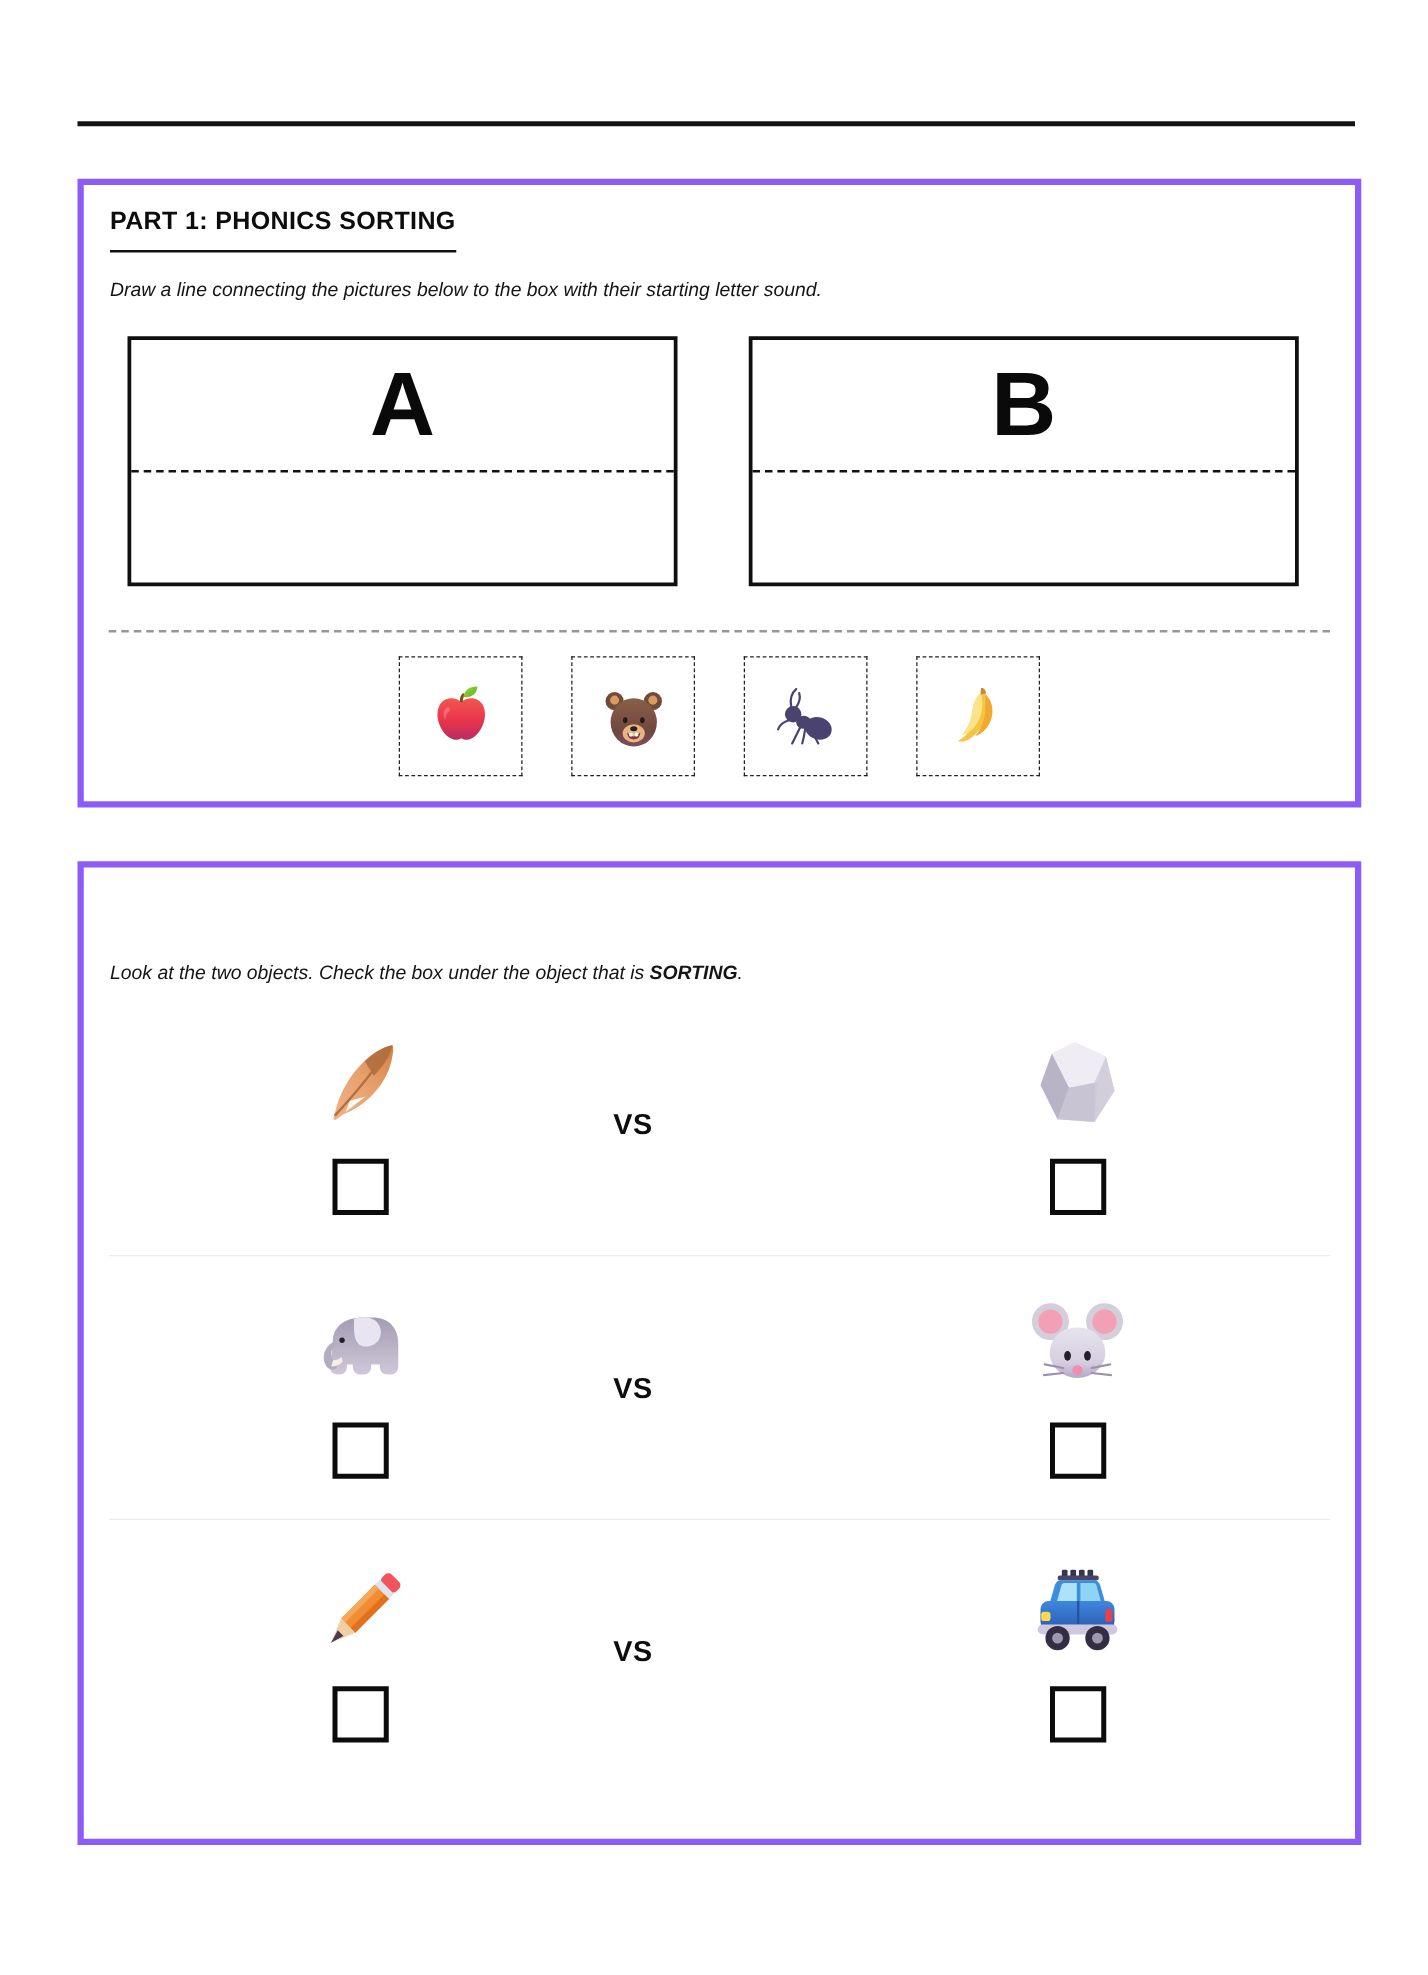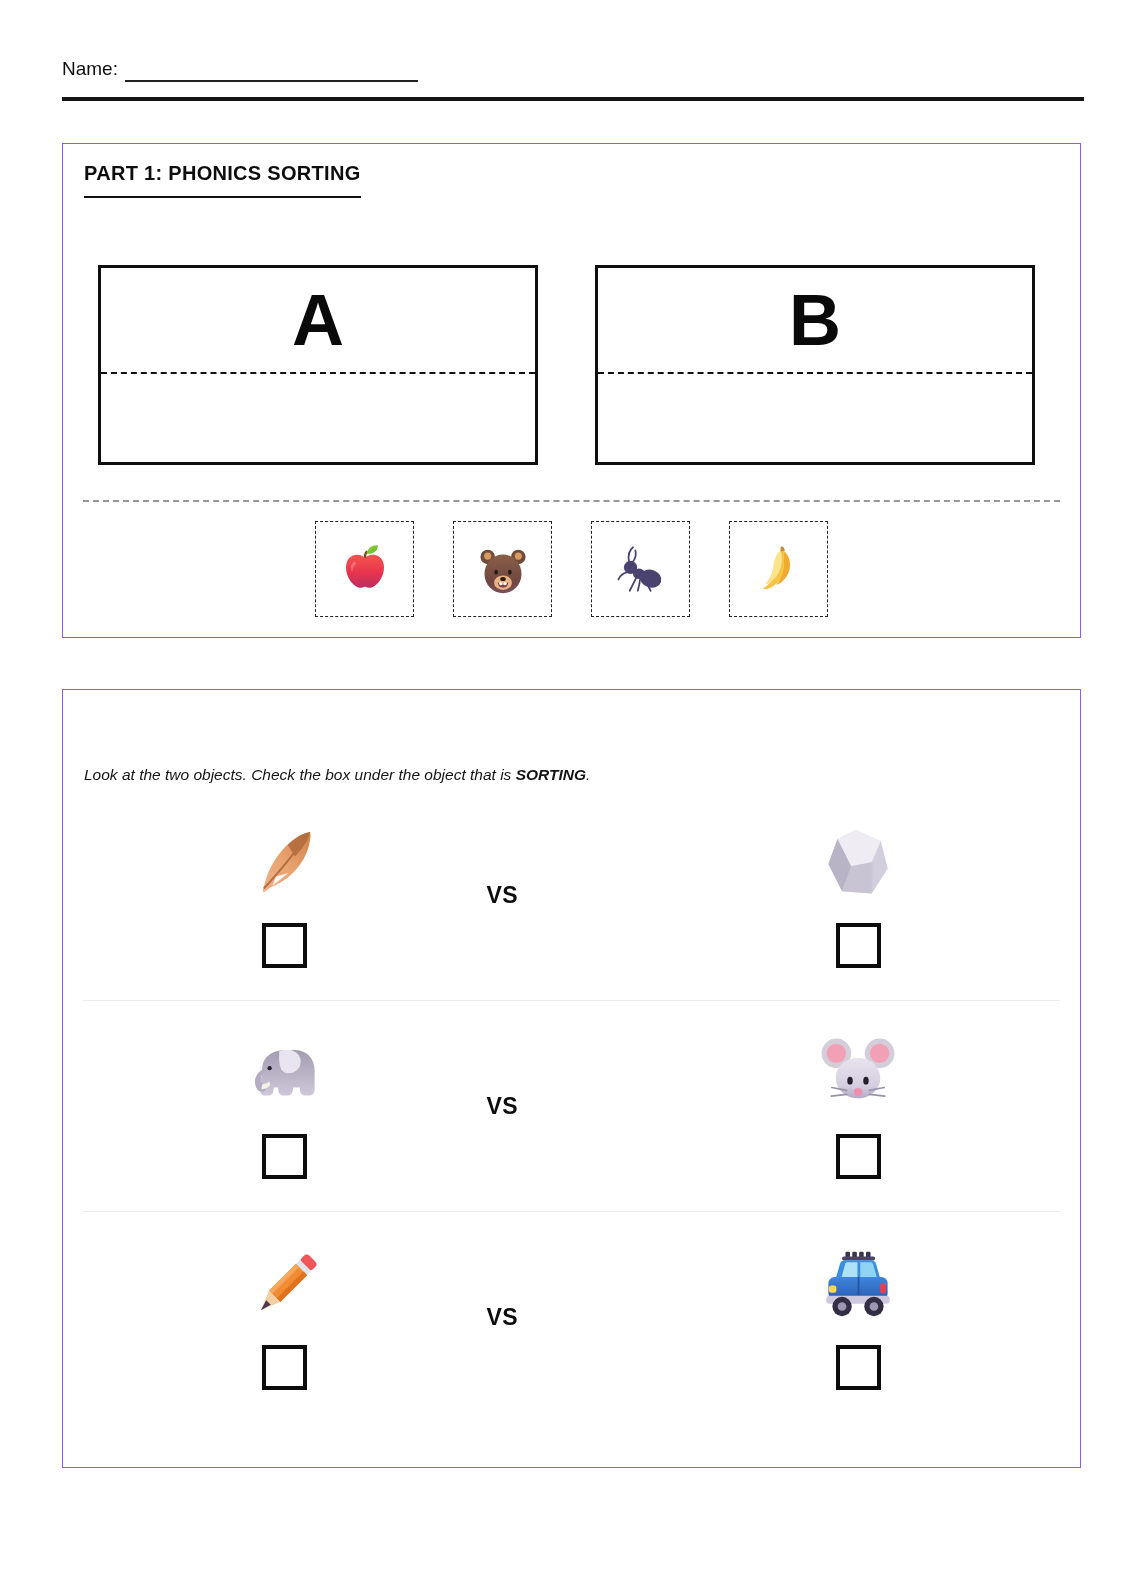--- a/index.html
+++ b/index.html
@@ -9,21 +9,21 @@
     overflow:hidden;
   }
   
   .hdr-field{position:absolute;top:58px;display:flex;align-items:flex-end;font-size:19px;color:#0f0f0f;}
   .hdr-name{left:62px;width:356px;}
   .hdr-date{left:728px;width:356px;}
   .hdr-label{white-space:nowrap;padding-bottom:2px;}
   .hdr-line{flex:1;border-bottom:2px solid #222;height:22px;margin-left:7px;}
   .hdr-rule{position:absolute;left:62px;top:97px;width:1022px;height:4px;background:#141414;}
   
-  .section{position:absolute;left:62px;width:1017px;border:1px solid #8b5cf6;background:#fff;}
+  .section{position:absolute;left:62px;width:1017px;border:5px solid #8b5cf6;background:#fff;}
   .section-1{top:143px;height:493px;}
   .section-2{top:689px;height:777px;}
   .sec-title{
     position:absolute;left:21px;display:inline-block;font-size:20px;font-weight:bold;
     letter-spacing:.3px;color:#0d0d0d;border-bottom:2.5px solid #111;padding-bottom:11px;line-height:1.2;
   }
   .section-1 .sec-title{top:17px;}
   .section-2 .sec-title{top:19px;}
   .sec-instr{position:absolute;left:21px;font-size:15.5px;font-style:italic;color:#151515;white-space:nowrap;}
   .section-1 .sec-instr{top:76px;}
@@ -45,28 +45,25 @@
   .vs-cell .icon svg{width:82px;height:82px;display:block;}
   .vs-mid{text-align:left;font-size:23px;font-weight:bold;letter-spacing:.5px;color:#0d0d0d;}
   .checkbox{width:37px;height:37px;border:4px solid #0c0c0c;background:#fff;}
   .icon{line-height:0;}
 </style>
 </head>
 <body>
 
 <div class="page">
 
-  <div class="hdr-field hdr-name">
-    <span class="hdr-label">Name:</span>
-    <span class="hdr-line"></span>
-  </div>
   <div class="hdr-rule"></div>
 
   <div class="section section-1">
     <div class="sec-title">PART 1: PHONICS SORTING</div>
+    <div class="sec-instr">Draw a line connecting the pictures below to the box with their starting letter sound.</div>
 
     <div class="letter-boxes">
       <div class="letter-box">
         <div class="letter-zone">
           <span class="letter">A</span>
         </div>
         <div style="flex:1"></div>
       </div>
       <div class="letter-box">
         <div class="letter-zone">

